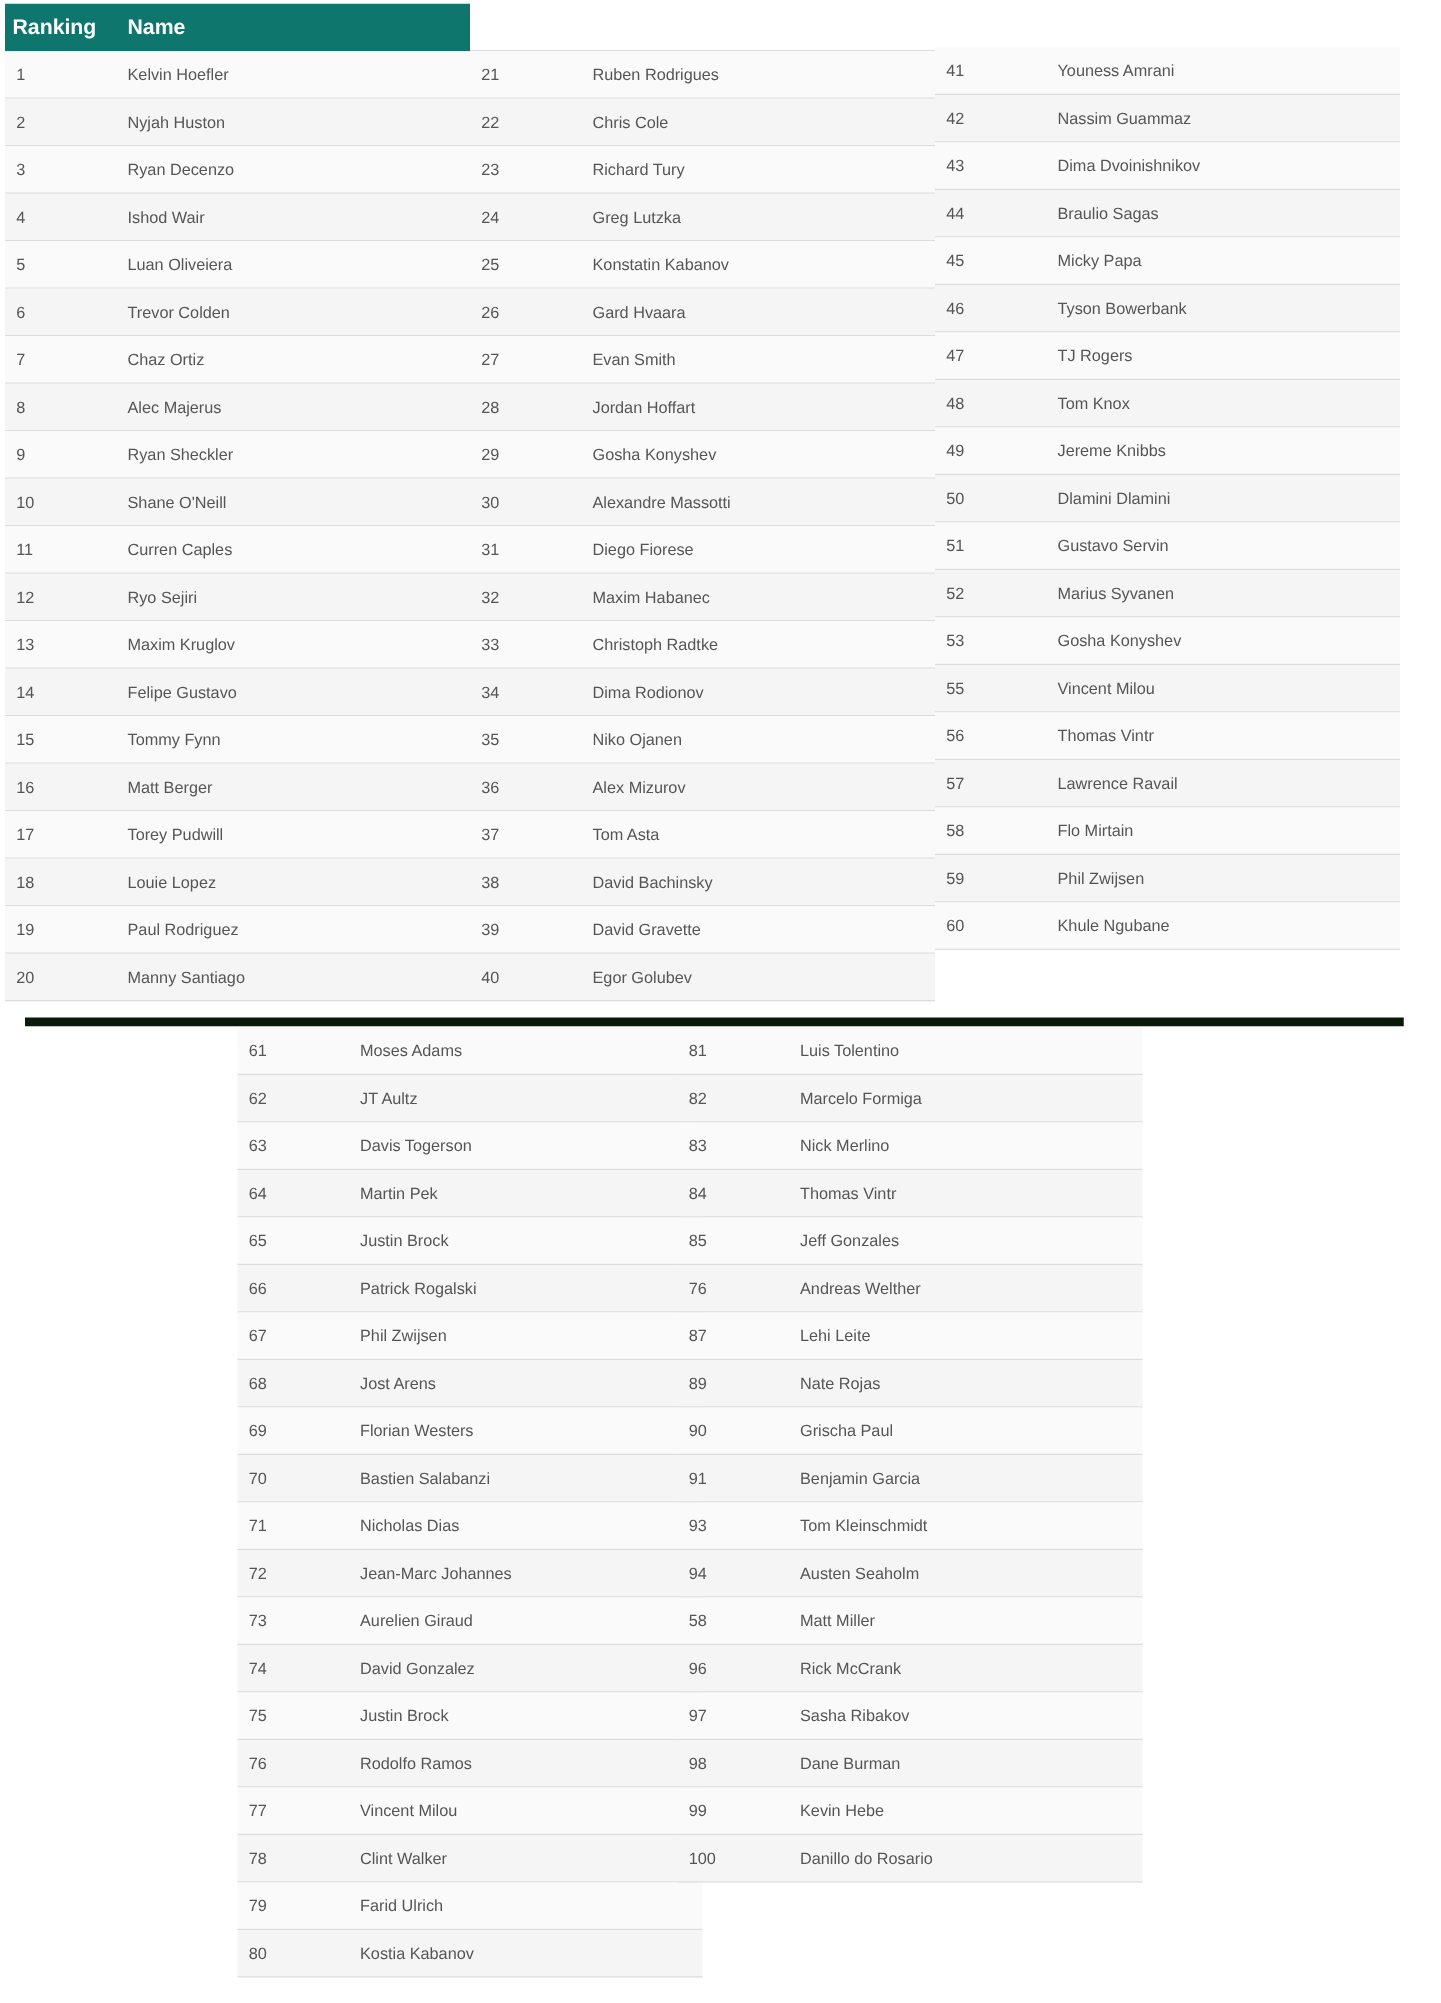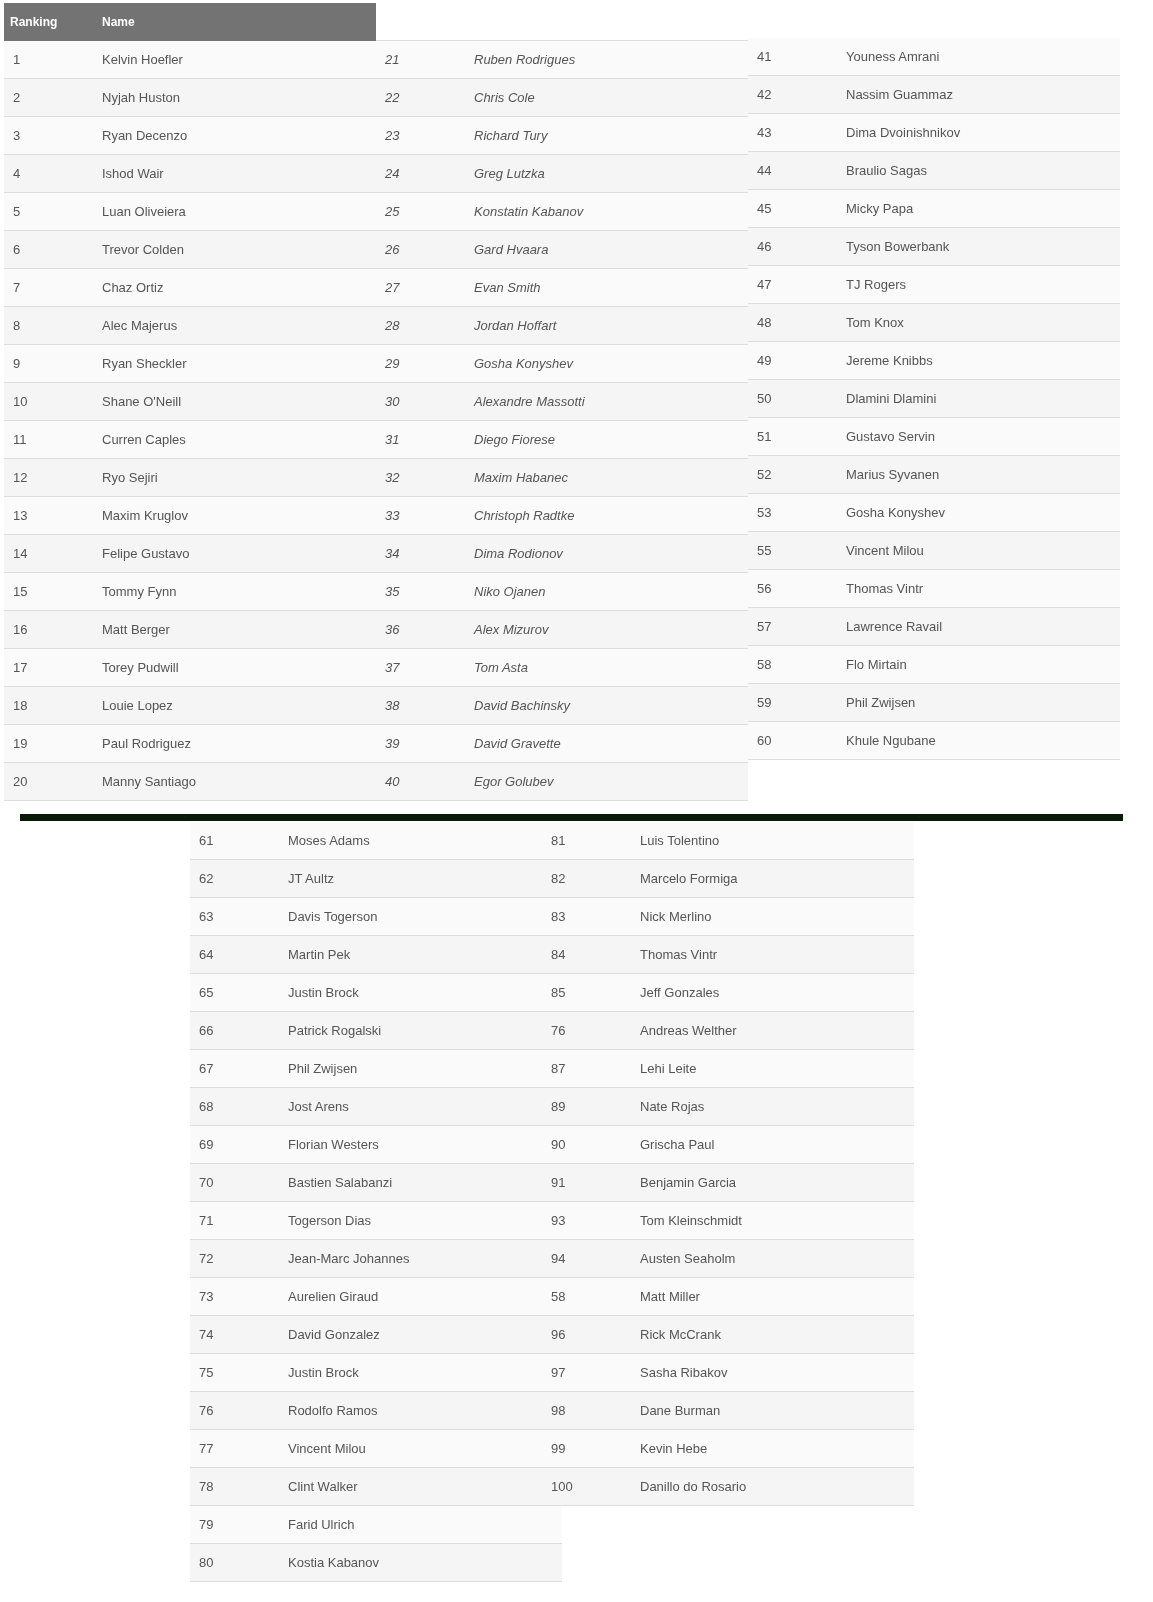--- a/index.html
+++ b/index.html
@@ -7,22 +7,22 @@
     width: 1153px; height: 1602px; position: relative; overflow: hidden;
     font-family: "Liberation Sans", "DejaVu Sans", sans-serif;
     color: #555555;
   }
   .table {
     position: absolute;
     width: 372px;
   }
   .thead {
     display: flex; align-items: center;
-    height: 38px; background: #737373; color: #ffffff;
-    font-weight: bold; font-size: 12px;
+    height: 38px; background: #0f766e; color: #ffffff;
+    font-weight: bold; font-size: 17px;
   }
   .thead .c1 { width: 98px; padding-left: 6px; box-sizing: border-box; }
   .thead .c2 { padding-left: 0; }
   .row {
     display: flex; align-items: center;
     height: 37px; font-size: 13px;
     border-bottom: 1px solid #dddddd;
     background: #fafafa;
   }
   .row:nth-child(even) { background: #f5f5f5; }
@@ -119,21 +119,21 @@
         <div class="c1">19</div>
         <div class="c2">Paul Rodriguez</div>
       </div>
       <div class="row">
         <div class="c1">20</div>
         <div class="c2">Manny Santiago</div>
       </div>
     </div>
 </div>
 
-<div class="table" style="left:376px; top:40px;font-style:italic;">
+<div class="table" style="left:376px; top:40px;">
   <div class="rows toprule">
       <div class="row">
         <div class="c1">21</div>
         <div class="c2">Ruben Rodrigues</div>
       </div>
       <div class="row">
         <div class="c1">22</div>
         <div class="c2">Chris Cole</div>
       </div>
       <div class="row">
@@ -331,21 +331,21 @@
       <div class="row">
         <div class="c1">69</div>
         <div class="c2">Florian Westers</div>
       </div>
       <div class="row">
         <div class="c1">70</div>
         <div class="c2">Bastien Salabanzi</div>
       </div>
       <div class="row">
         <div class="c1">71</div>
-        <div class="c2">Togerson Dias</div>
+        <div class="c2">Nicholas Dias</div>
       </div>
       <div class="row">
         <div class="c1">72</div>
         <div class="c2">Jean-Marc Johannes</div>
       </div>
       <div class="row">
         <div class="c1">73</div>
         <div class="c2">Aurelien Giraud</div>
       </div>
       <div class="row">

